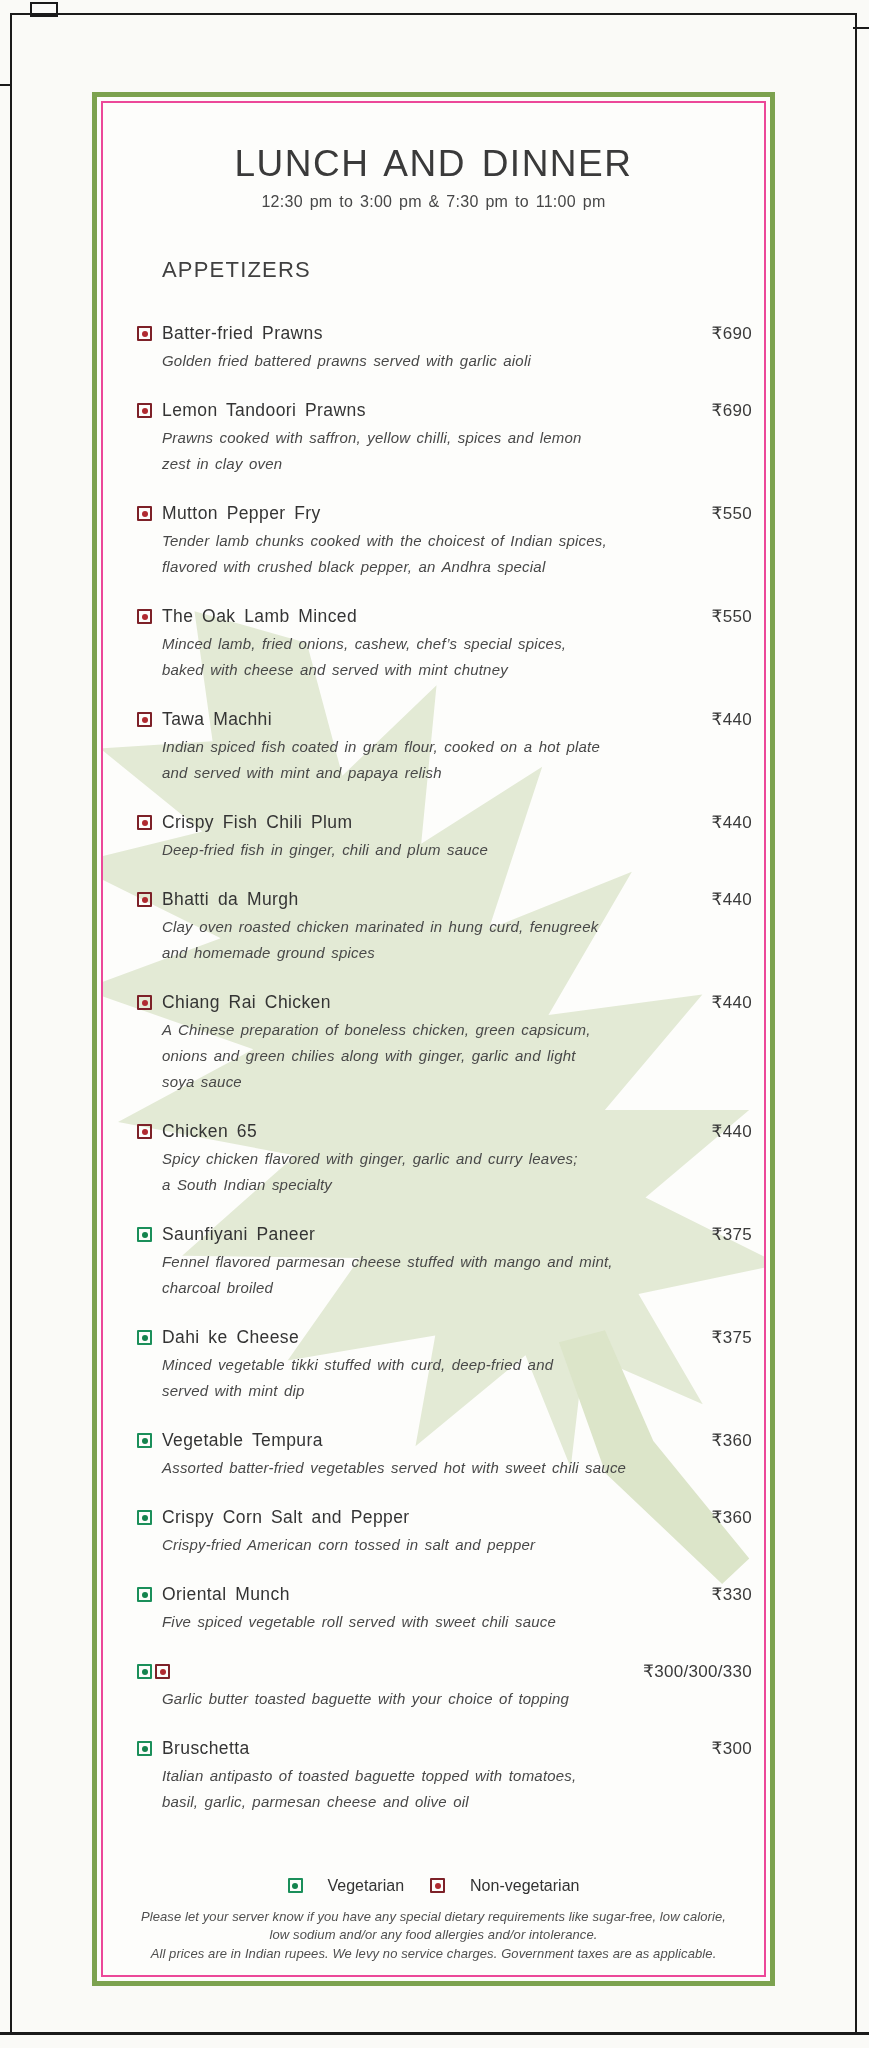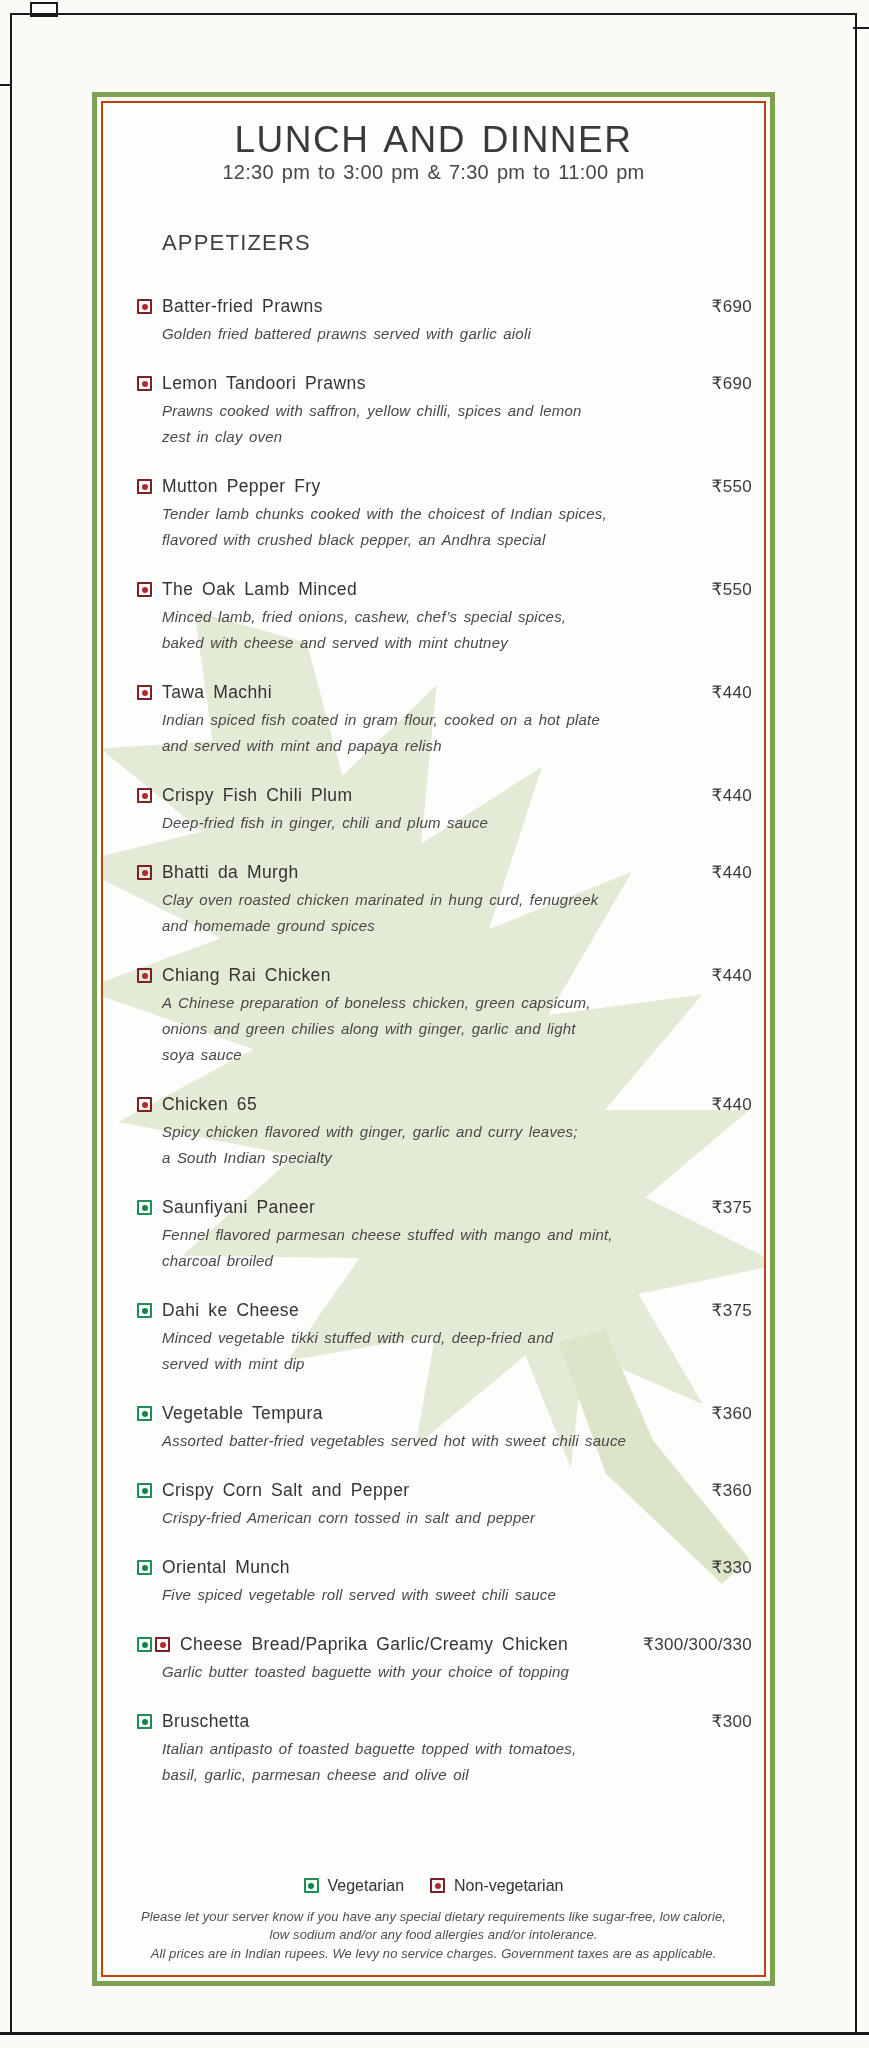--- a/index.html
+++ b/index.html
@@ -11,37 +11,37 @@
   }
   
   .mark{position:absolute;background:#1a1a1a;}
   .tab{position:absolute;left:30px;top:2px;width:24px;height:11px;border:2px solid #1a1a1a;background:#fbfbf9;}
   
   .menu{
     position:absolute;left:92px;top:92px;width:683px;height:1894px;
     box-sizing:border-box;border:5px solid #7ca24f;padding:4px;background:#fdfdfb;
   }
   .menu-inner{
-    box-sizing:border-box;height:100%;border:2px solid #c2410c;
+    box-sizing:border-box;height:100%;border:2px solid #ec4899;
     position:relative;overflow:hidden;
-    padding:16px 12px 0 34px;
+    padding:40px 12px 0 34px;
   }
   
   .leaf{
     position:absolute;left:-34px;top:438px;width:750px;height:1120px;
     transform:rotate(-27deg);transform-origin:50% 50%;
     pointer-events:none;
   }
   
   .hgroup{text-align:center;margin-right:22px;}
   .title{
     font-size:37px;font-weight:300;letter-spacing:1.5px;color:#3a3a3a;
     word-spacing:4px;
   }
-  .hours{font-size:20px;color:#474747;margin-top:0;letter-spacing:.3px;word-spacing:2px;}
+  .hours{font-size:16px;color:#474747;margin-top:8px;letter-spacing:.3px;word-spacing:2px;}
   .section{
     font-size:22px;letter-spacing:1.2px;color:#404040;font-weight:400;
     margin:46px 0 40px 25px;word-spacing:3px;
   }
   
   .items{position:relative;}
   .item{margin-bottom:26px;position:relative;}
   .item-head{display:flex;align-items:center;font-size:17.5px;color:#343434;letter-spacing:.4px;word-spacing:3.5px;font-weight:500;}
   .dicons{display:flex;gap:3px;margin-right:10px;flex:0 0 auto;}
   .dicon{width:11px;height:11px;border-radius:1px;display:flex;align-items:center;justify-content:center;border:2px solid;}
@@ -52,21 +52,21 @@
   .dicon.nonveg i{background:#b02a30;}
   .item-price{margin-left:auto;font-size:17px;color:#3a3a3a;padding-left:8px;white-space:nowrap;letter-spacing:.3px;}
   .item-desc{
     font-style:italic;font-size:15px;color:#484848;
     margin:4px 0 0 25px;line-height:26px;white-space:pre-line;
     letter-spacing:.2px;word-spacing:2px;
   }
   
   .bottom{position:absolute;left:0;right:0;bottom:12px;text-align:center;}
   .legend{display:flex;justify-content:center;align-items:center;gap:26px;font-size:16px;color:#333;margin-bottom:13px;word-spacing:1px;}
-  .legend .entry{display:flex;align-items:center;gap:9px;}
+  .legend .entry{display:flex;align-items:center;gap:25px;}
   .foot{font-style:italic;font-size:13px;color:#4f4f4f;line-height:18.5px;letter-spacing:.1px;}
 </style>
 </head>
 <body>
 
 <div class="tab"></div>
 <div class="mark" style="left:10px;top:13px;width:847px;height:2px;"></div>
 <div class="mark" style="left:10px;top:13px;width:2px;height:2021px;"></div>
 <div class="mark" style="left:855px;top:13px;width:2px;height:2021px;"></div>
 <div class="mark" style="left:0;top:2032px;width:869px;height:3px;"></div>
@@ -284,21 +284,20 @@
   <div class="item">
     <div class="item-head">
       <span class="dicons">
               <span class="dicon veg">
                 <i></i>
               </span>
               <span class="dicon nonveg">
                 <i></i>
               </span>
             </span>
-      <span class="item-name">Cheese Bread/Paprika Garlic/Creamy Chicken</span>
       <span class="item-price">₹300/300/330</span>
     </div>
     <div class="item-desc">Garlic butter toasted baguette with your choice of topping</div>
   </div>
 
   <div class="item">
     <div class="item-head">
       <span class="dicons">
               <span class="dicon veg">
                 <i></i>

